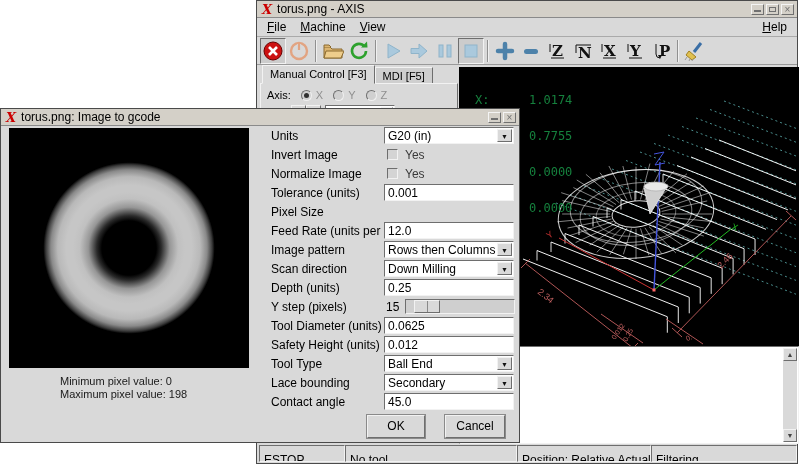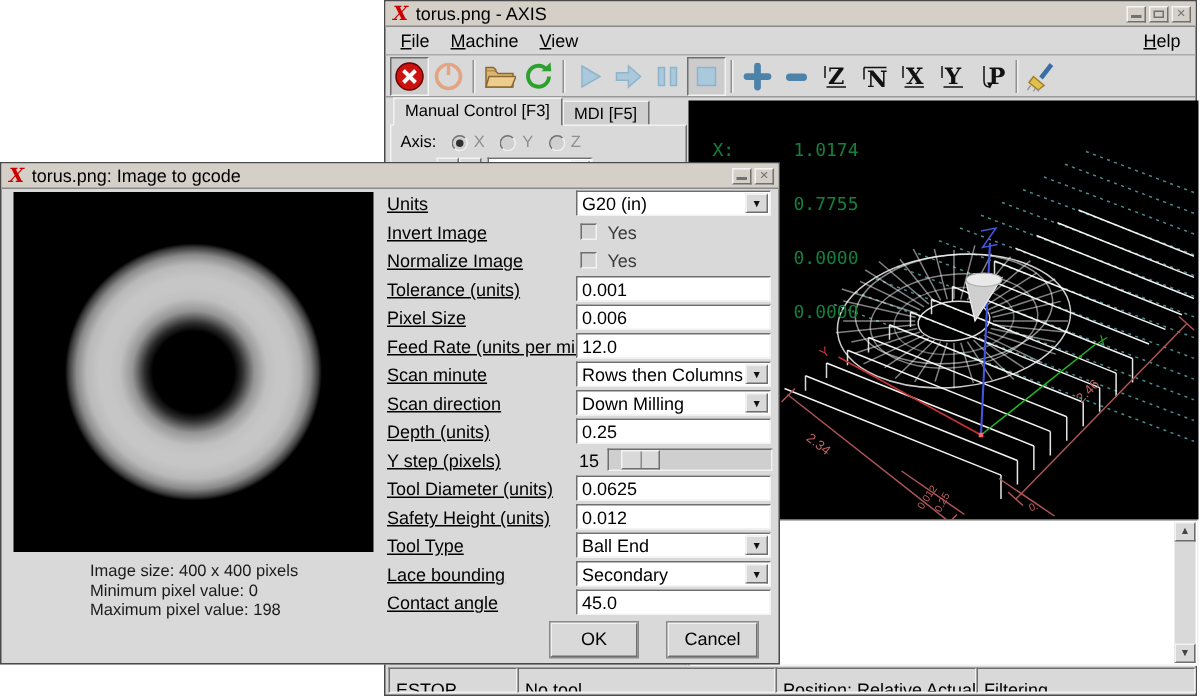--- a/index.html
+++ b/index.html
@@ -77,21 +77,21 @@
   .scell { font-size:12px; padding:7px 4px; border:1px solid; border-color:#6e6e6e #f2f2f2 #f2f2f2 #6e6e6e;
            background:#d9d9d9; white-space:nowrap; overflow:hidden; line-height:15px; }
 
   
   #dlg { left:0; top:108px; width:520px; height:335px; z-index:10; }
   #dlg-img { position:absolute; left:8px; top:19px; width:240px; height:240px; background:
       radial-gradient(circle at 50% 50%, #000 0 16%, #2a2a2a 19%, #969696 24%, #c0c0c0 29%,
       #c6c6c6 33%, #c6c6c6 37%, #b9b9b9 42%, #8a8a8a 46%, #3a3a3a 49%, #000 50.5%, #000 100%); }
   #dlg-caption { position:absolute; left:59px; top:266px; font-size:11px; line-height:13px; color:#1a1a1a; }
   .frow { position:absolute; height:17px; font-size:12px; }
-  .flabel { position:absolute; left:257px; top:2px; white-space:nowrap;text-decoration:underline; }
+  .flabel { position:absolute; left:270px; top:2px; white-space:nowrap; }
   .fctl { position:absolute; left:383px; width:130px; height:17px; }
   .entry { background:#fff; border:1px solid; border-color:#6e6e6e #f2f2f2 #f2f2f2 #6e6e6e;
            padding:1px 3px; font-size:12px; white-space:nowrap; overflow:hidden; }
   .combo { background:#fff; border:1px solid; border-color:#6e6e6e #f2f2f2 #f2f2f2 #6e6e6e;
            padding:1px 18px 1px 3px; font-size:12px; white-space:nowrap; overflow:hidden; }
   .combo .arr { position:absolute; right:1px; top:1px; bottom:1px; width:15px; background:#d9d9d9;
                 border:1px solid; border-color:#f2f2f2 #6e6e6e #6e6e6e #f2f2f2;
                 font-size:7px; text-align:center; line-height:13px; color:#111; }
   .checkbox { position:absolute; left:386px; top:3px; width:11px; height:11px; background:#d4d4d4;
               border:1px solid; border-color:#6e6e6e #f2f2f2 #f2f2f2 #6e6e6e; }
@@ -418,21 +418,20 @@
       <span class="winbtn">
           <span class="g-min"></span>
         </span>
       <span class="winbtn">
           <span class="g-x">×</span>
         </span>
     </div>
 
     <div id="dlg-img"></div>
     <div id="dlg-caption">
-      <div>Image size: 400 x 400 pixels</div>
       <div>Minimum pixel value: 0</div>
       <div>Maximum pixel value: 198</div>
     </div>
 
     <div class="frow" style="top:18px;left:0;right:0">
       <span class="flabel">Units</span>
       <div class="fctl combo"><span>G20 (in)</span><span class="arr">▼</span></div>
     </div>
     <div class="frow" style="top:37px;left:0;right:0">
       <span class="flabel">Invert Image</span>
@@ -443,28 +442,27 @@
       <span class="flabel">Normalize Image</span>
       <span class="checkbox"></span>
       <span class="chklabel">Yes</span>
     </div>
     <div class="frow" style="top:75px;left:0;right:0">
       <span class="flabel">Tolerance (units)</span>
       <div class="fctl entry">0.001</div>
     </div>
     <div class="frow" style="top:94px;left:0;right:0">
       <span class="flabel">Pixel Size</span>
-      <div class="fctl entry">0.006</div>
     </div>
     <div class="frow" style="top:113px;left:0;right:0">
       <span class="flabel">Feed Rate (units per minute)</span>
       <div class="fctl entry">12.0</div>
     </div>
     <div class="frow" style="top:132px;left:0;right:0">
-      <span class="flabel">Scan minute</span>
+      <span class="flabel">Image pattern</span>
       <div class="fctl combo"><span>Rows then Columns</span><span class="arr">▼</span></div>
     </div>
     <div class="frow" style="top:151px;left:0;right:0">
       <span class="flabel">Scan direction</span>
       <div class="fctl combo"><span>Down Milling</span><span class="arr">▼</span></div>
     </div>
     <div class="frow" style="top:170px;left:0;right:0">
       <span class="flabel">Depth (units)</span>
       <div class="fctl entry">0.25</div>
     </div>

